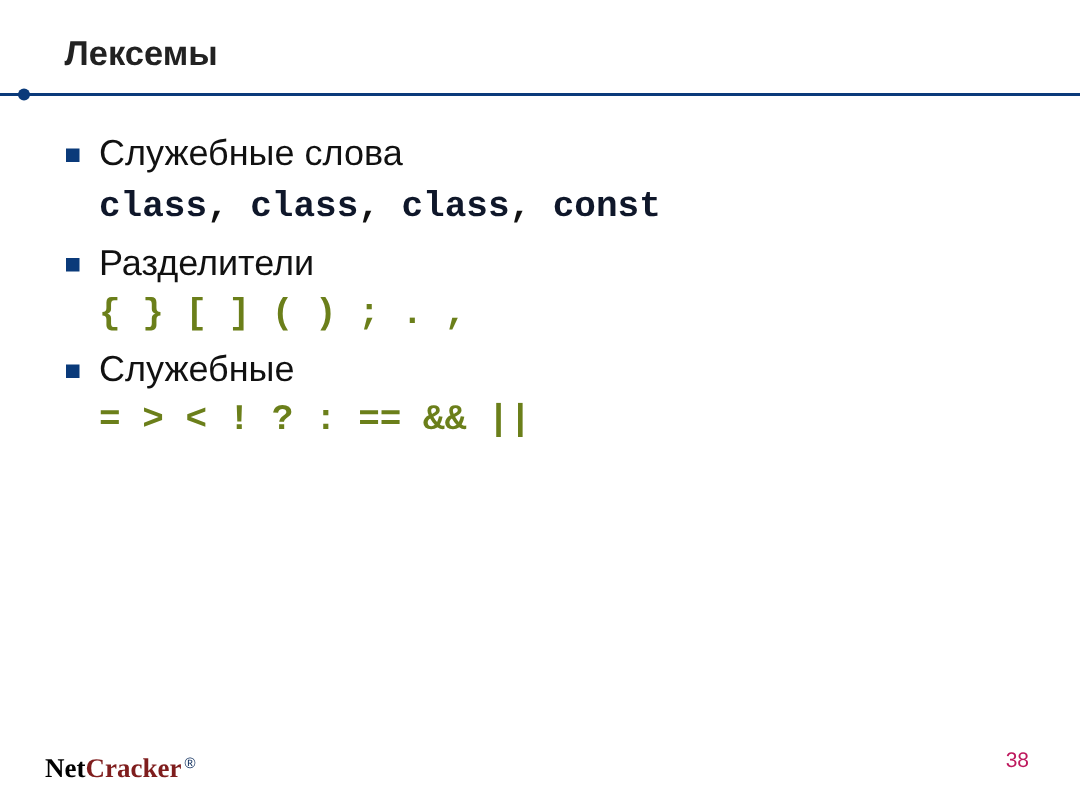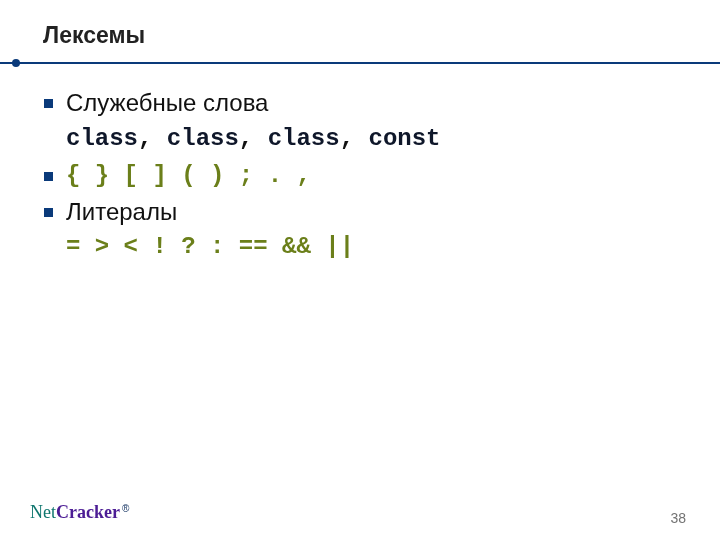--- a/index.html
+++ b/index.html
@@ -91,43 +91,43 @@
     height: 24px;
     padding: 0 30px;
     box-sizing: border-box;
   }
   .logo-wrap {
     display: inline-flex;
     align-items: baseline;
   }
   .logo-net {
     font-family: Georgia, 'Times New Roman', serif;
-    font-weight: normal;
+    font-weight: bold;
     font-size: 18px;
-    color: #0f766e;
+    color: #000000;
   }
   .logo-cracker {
     font-family: Georgia, 'Times New Roman', serif;
     font-weight: bold;
     font-size: 18px;
-    color: #4c1d95;
+    color: #7f1d1d;
   }
   .logo-r {
     font-size: 10px;
     color: #0a2a5a;
     margin-left: 2px;
     position: relative;
     top: -6px;
   }
   .pagenum {
     position: absolute;
     right: 34px;
-    bottom: 0;
+    bottom: 12px;
     font-size: 14px;
-    color: #737373;
+    color: #be185d;
   }
 </style>
 </head>
 <body>
 
 <div class="slide">
 
   <div class="title">Лексемы</div>
 
   <div class="rule">
@@ -143,27 +143,28 @@
         <span>Служебные слова</span>
         <span class="subline">
           <span class="mono kw">class</span><span class="mono">, </span><span class="mono kw">class</span><span class="mono">, </span><span class="mono kw">class</span><span class="mono">, </span><span class="mono kw">const</span>
         </span>
       </span>
     </li>
 
 
     <li>
       <span class="multiline">
+        <span>Разделители</span>
         <span class="subline mono sep">{ } [ ] ( ) ; . ,</span>
       </span>
     </li>
 
     <li>
       <span class="multiline">
-        <span>Литералы</span>
+        <span>Служебные</span>
         <span class="subline mono sep">= &gt; &lt; ! ? : == &amp;&amp; ||</span>
       </span>
     </li>
 
   </ul>
 
   <div class="footer">
     <span class="logo-wrap">
       <span class="logo-net">Net</span>
         <span class="logo-cracker">Cracker</span>

